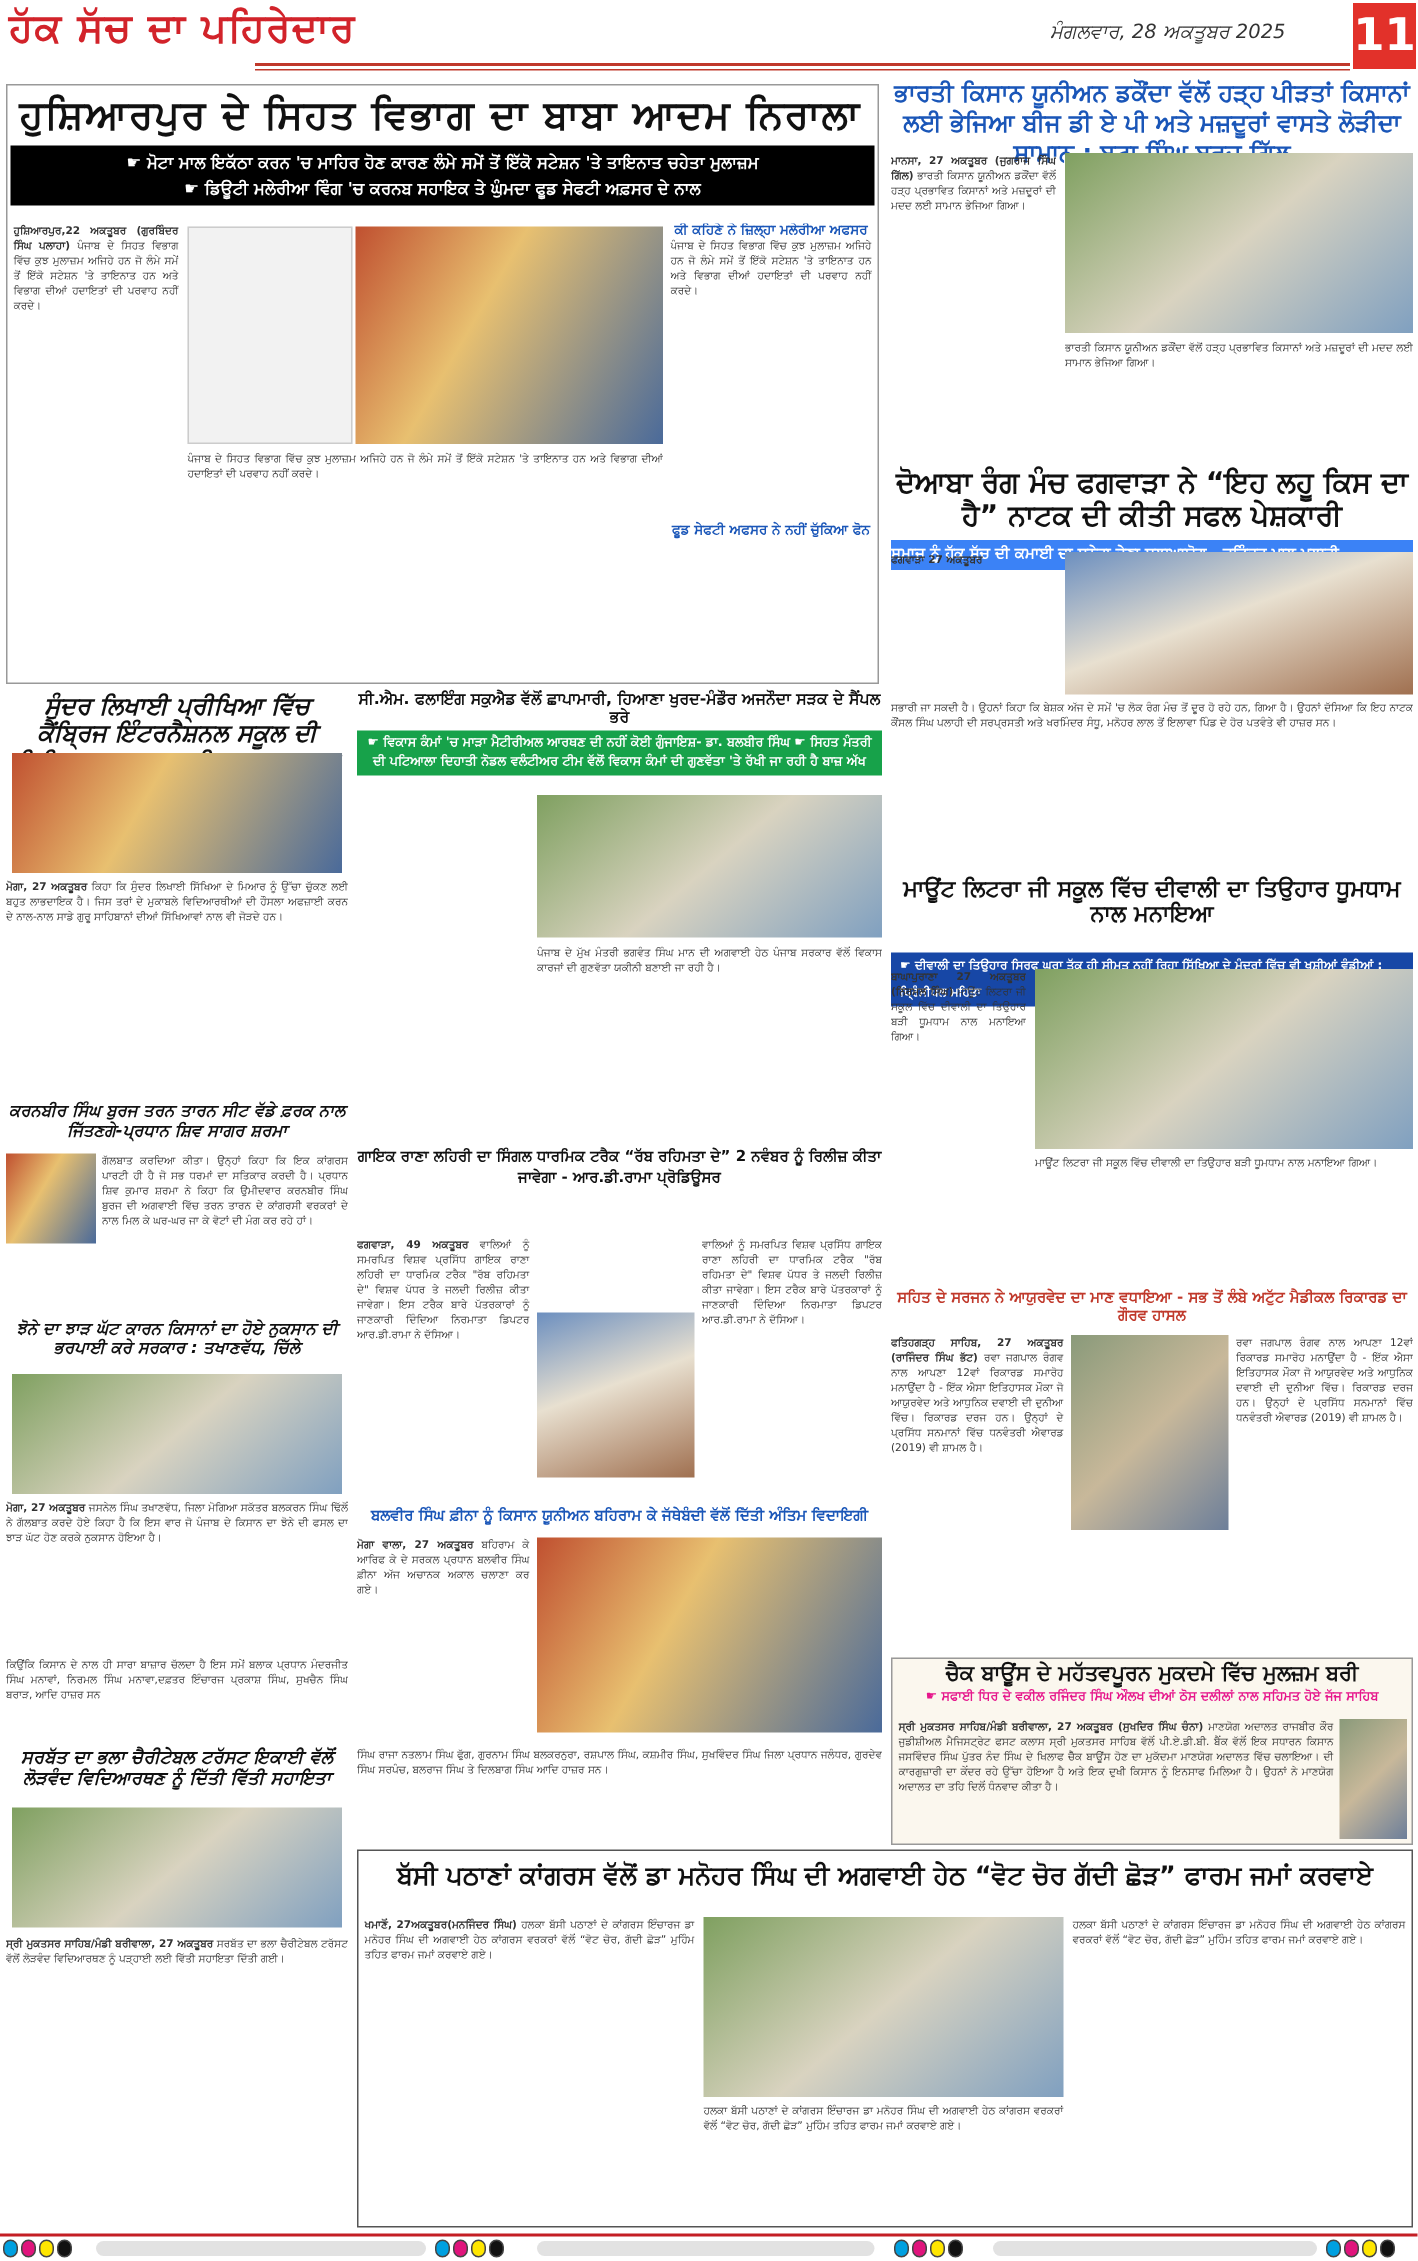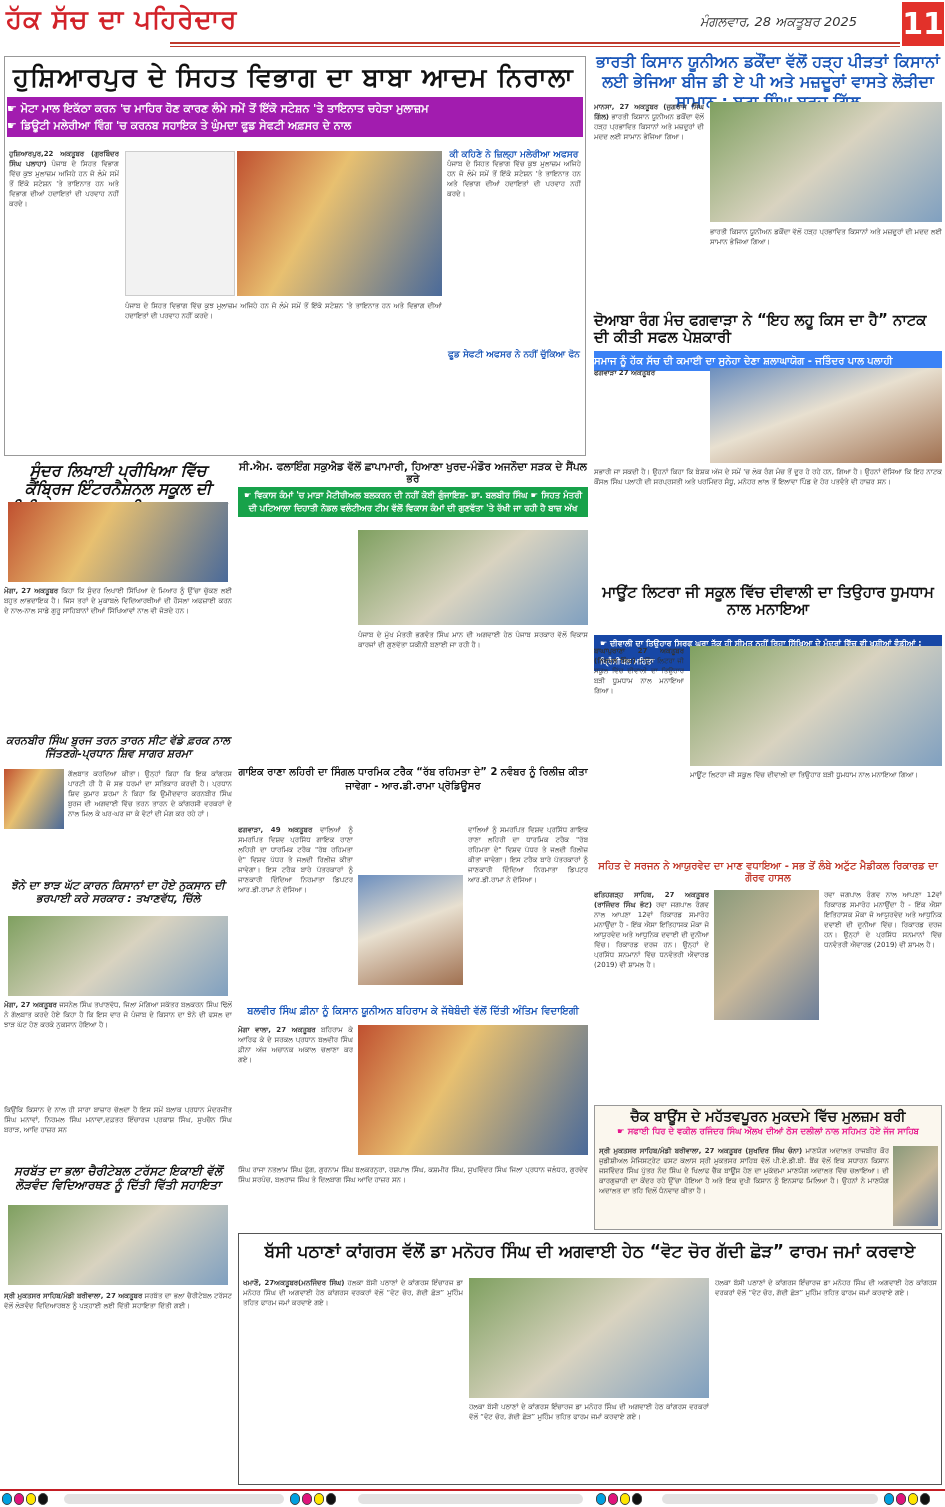--- a/index.html
+++ b/index.html
@@ -7,21 +7,21 @@
   .abs{position:absolute}
   .masthead{left:0;top:0;width:936px;height:50px}
   .logo{left:6px;top:4px;font-size:26px;font-weight:bold;color:#d2232a;letter-spacing:1px}
   .date{left:700px;top:14px;font-size:13px;font-style:italic;color:#333}
   .pageno{left:902px;top:2px;width:42px;height:44px;background:#e2312a;color:#fff;font-size:30px;font-weight:bold;text-align:center;line-height:44px}
   .rule1{left:170px;top:42px;width:730px;height:2px;background:#c0392b}
   .rule2{left:170px;top:46px;width:730px;height:1px;background:#c0392b}
   .box{border:1px solid #999}
   .hl{font-weight:bold;color:#111;line-height:1.15}
   .hl-blue{color:#1a56b8;font-weight:bold;line-height:1.25}
-  .sub-pink{background:#a21caf;color:#fff;font-size:11px;font-weight:bold;line-height:17px}
+  .sub-pink{background:#000000;color:#fff;font-size:11px;text-align:center;font-weight:bold;line-height:17px}
   .sub-green{background:#17a24a;color:#fff;font-size:11px;text-align:center;font-weight:bold;line-height:17px}
   .sub-red{background:#3b82f6;color:#fff;font-size:12px;text-align:left;font-weight:bold;line-height:20px}
   .sub-blue{background:#1747a6;color:#fff;font-size:10px;font-weight:bold;line-height:18px;padding-left:6px}
   .body{font-size:7px;line-height:10px;color:#333;text-align:justify;overflow:hidden}
   .photo{background:linear-gradient(135deg,#8a9a7a,#c8b89a 50%,#6d7f9a)}
   .photo2{background:linear-gradient(160deg,#6c8fbf,#e8e0d0 45%,#a07050)}
   .photo3{background:linear-gradient(120deg,#c05030,#e8c070 40%,#4a6a9a)}
   .photo4{background:linear-gradient(140deg,#7fa060,#d9d3c0 50%,#80a0c0)}
   .byline{font-size:9px;color:#1a56b8;font-weight:bold;text-align:center}
   .footer-bar{left:0;top:1489px;width:945px;height:2px;background:#c41e24}
@@ -60,21 +60,21 @@
 </div>
 
 <div class="abs" style="left:594px;top:52px;width:348px;height:255px">
   <div class="hl-blue" style="font-size:16px;text-align:center">ਭਾਰਤੀ ਕਿਸਾਨ ਯੂਨੀਅਨ ਡਕੌਂਦਾ ਵੱਲੋਂ ਹੜ੍ਹ ਪੀੜਤਾਂ ਕਿਸਾਨਾਂ ਲਈ ਭੇਜਿਆ ਬੀਜ ਡੀ ਏ ਪੀ ਅਤੇ ਮਜ਼ਦੂਰਾਂ ਵਾਸਤੇ ਲੋੜੀਦਾ ਸਾਮਾਨ : ਬੂਟਾ ਸਿੰਘ ਬੁਰਜ ਗਿੱਲ</div>
   <div class="abs body" style="left:0;top:50px;width:110px;height:200px"><b>ਮਾਨਸਾ, 27 ਅਕਤੂਬਰ (ਜੁਗਰਾਜ ਸਿੰਘ ਗਿੱਲ)</b> <span>ਭਾਰਤੀ ਕਿਸਾਨ ਯੂਨੀਅਨ ਡਕੌਂਦਾ ਵੱਲੋਂ ਹੜ੍ਹ ਪ੍ਰਭਾਵਿਤ ਕਿਸਾਨਾਂ ਅਤੇ ਮਜ਼ਦੂਰਾਂ ਦੀ ਮਦਦ ਲਈ ਸਾਮਾਨ ਭੇਜਿਆ ਗਿਆ।</span></div>
   <div class="abs photo4" style="left:116px;top:50px;width:232px;height:120px"></div>
   <div class="abs body" style="left:116px;top:175px;width:232px;height:75px">ਭਾਰਤੀ ਕਿਸਾਨ ਯੂਨੀਅਨ ਡਕੌਂਦਾ ਵੱਲੋਂ ਹੜ੍ਹ ਪ੍ਰਭਾਵਿਤ ਕਿਸਾਨਾਂ ਅਤੇ ਮਜ਼ਦੂਰਾਂ ਦੀ ਮਦਦ ਲਈ ਸਾਮਾਨ ਭੇਜਿਆ ਗਿਆ।</div>
 </div>
 
 <div class="abs" style="left:594px;top:312px;width:348px;height:266px">
-  <div class="hl" style="font-size:15px;">ਦੋਆਬਾ ਰੰਗ ਮੰਚ ਫਗਵਾੜਾ ਨੇ “ਇਹ ਲਹੂ ਕਿਸ ਦਾ ਹੈ” ਨਾਟਕ ਦੀ ਕੀਤੀ ਸਫਲ ਪੇਸ਼ਕਾਰੀ</div>
+  <div class="hl" style="font-size:19px;text-align:center">ਦੋਆਬਾ ਰੰਗ ਮੰਚ ਫਗਵਾੜਾ ਨੇ “ਇਹ ਲਹੂ ਕਿਸ ਦਾ ਹੈ” ਨਾਟਕ ਦੀ ਕੀਤੀ ਸਫਲ ਪੇਸ਼ਕਾਰੀ</div>
   <div class="sub-red" style="margin-top:4px;font-size:10px">ਸਮਾਜ ਨੂੰ ਹੱਕ ਸੱਚ ਦੀ ਕਮਾਈ ਦਾ ਸੁਨੇਹਾ ਦੇਣਾ ਸ਼ਲਾਘਾਯੋਗ - ਜਤਿੰਦਰ ਪਾਲ ਪਲਾਹੀ</div>
   <div class="abs body" style="left:0;top:56px;width:110px;height:150px"><b>ਫਗਵਾੜਾ 27 ਅਕਤੂਬਰ</b></div>
   <div class="abs photo2" style="left:116px;top:56px;width:232px;height:95px"></div>
   <div class="abs body" style="left:0;top:155px;width:348px;height:110px">ਸਭਾਰੀ ਜਾ ਸਕਦੀ ਹੈ। ਉਹਨਾਂ ਕਿਹਾ ਕਿ ਬੇਸ਼ਕ ਅੱਜ ਦੇ ਸਮੇਂ 'ਚ ਲੋਕ ਰੰਗ ਮੰਚ ਤੋਂ ਦੂਰ ਹੋ ਰਹੇ ਹਨ, ਗਿਆ ਹੈ। ਉਹਨਾਂ ਦੱਸਿਆ ਕਿ ਇਹ ਨਾਟਕ ਕੌਂਸਲ ਸਿੰਘ ਪਲਾਹੀ ਦੀ ਸਰਪ੍ਰਸਤੀ ਅਤੇ ਖਰਮਿੰਦਰ ਸੰਧੂ, ਮਨੋਹਰ ਲਾਲ ਤੋਂ ਇਲਾਵਾ ਪਿੰਡ ਦੇ ਹੋਰ ਪਤਵੰਤੇ ਵੀ ਹਾਜ਼ਰ ਸਨ।</div>
 </div>
 
 <div class="abs" style="left:594px;top:580px;width:348px;height:272px">
   <div class="hl" style="font-size:15px;text-align:center;padding:4px 0">ਮਾਊਂਟ ਲਿਟਰਾ ਜੀ ਸਕੂਲ ਵਿੱਚ ਦੀਵਾਲੀ ਦਾ ਤਿਉਹਾਰ ਧੂਮਧਾਮ ਨਾਲ ਮਨਾਇਆ</div>
   <div class="sub-blue" style="margin-top:12px;font-size:8px">☛ ਦੀਵਾਲੀ ਦਾ ਤਿਉਹਾਰ ਸਿਰਫ ਘਰਾ ਤੱਕ ਹੀ ਸੀਮਤ ਨਹੀਂ ਰਿਹਾ ਸਿੱਖਿਆ ਦੇ ਮੰਦਰਾਂ ਵਿੱਚ ਵੀ ਖੁਸ਼ੀਆਂ ਵੰਡੀਆਂ : ਪ੍ਰਿੰਸੀਪਲ ਮਹਿਤਾ</div>
   <div class="abs body" style="left:0;top:66px;width:90px;height:200px"><b>ਬਾਘਾਪੁਰਾਣਾ 27 ਅਕਤੂਬਰ (ਨਿਰਮਲ ਸਿੰਘ)</b> <span>ਮਾਊਂਟ ਲਿਟਰਾ ਜੀ ਸਕੂਲ ਵਿੱਚ ਦੀਵਾਲੀ ਦਾ ਤਿਉਹਾਰ ਬੜੀ ਧੂਮਧਾਮ ਨਾਲ ਮਨਾਇਆ ਗਿਆ।</span></div>
@@ -116,21 +116,21 @@
 </div>
 
 <div class="abs" style="left:4px;top:1165px;width:228px;height:320px">
   <div class="hl" style="font-size:12px;font-style:italic;text-align:center">ਸਰਬੱਤ ਦਾ ਭਲਾ ਚੈਰੀਟੇਬਲ ਟਰੱਸਟ ਇਕਾਈ ਵੱਲੋਂ ਲੋੜਵੰਦ ਵਿਦਿਆਰਥਣ ਨੂੰ ਦਿੱਤੀ ਵਿੱਤੀ ਸਹਾਇਤਾ</div>
   <div class="abs photo4" style="left:4px;top:40px;width:220px;height:80px"></div>
   <div class="abs body" style="left:0;top:126px;width:228px;height:190px"><b>ਸ੍ਰੀ ਮੁਕਤਸਰ ਸਾਹਿਬ/ਮੰਡੀ ਬਰੀਵਾਲਾ, 27 ਅਕਤੂਬਰ</b> <span>ਸਰਬੱਤ ਦਾ ਭਲਾ ਚੈਰੀਟੇਬਲ ਟਰੱਸਟ ਵੱਲੋਂ ਲੋੜਵੰਦ ਵਿਦਿਆਰਥਣ ਨੂੰ ਪੜ੍ਹਾਈ ਲਈ ਵਿੱਤੀ ਸਹਾਇਤਾ ਦਿੱਤੀ ਗਈ।</span></div>
 </div>
 
 <div class="abs" style="left:238px;top:460px;width:350px;height:300px">
   <div class="hl" style="font-size:10.5px;text-align:center">ਸੀ.ਐਮ. ਫਲਾਇੰਗ ਸਕੁਐਡ ਵੱਲੋਂ ਛਾਪਾਮਾਰੀ, ਹਿਆਣਾ ਖੁਰਦ-ਮੰਡੌਰ ਅਜਨੌਦਾ ਸੜਕ ਦੇ ਸੈਂਪਲ ਭਰੇ</div>
-  <div class="sub-green" style="margin-top:3px;font-size:8.5px;line-height:13px;padding:2px">☛ ਵਿਕਾਸ ਕੰਮਾਂ 'ਚ ਮਾੜਾ ਮੈਟੀਰੀਅਲ ਬਲਕਰਨ ਦੀ ਨਹੀਂ ਕੋਈ ਗੁੰਜਾਇਸ਼- ਡਾ. ਬਲਬੀਰ ਸਿੰਘ ☛ ਸਿਹਤ ਮੰਤਰੀ ਦੀ ਪਟਿਆਲਾ ਦਿਹਾਤੀ ਨੋਡਲ ਵਲੰਟੀਅਰ ਟੀਮ ਵੱਲੋਂ ਵਿਕਾਸ ਕੰਮਾਂ ਦੀ ਗੁਣਵੱਤਾ 'ਤੇ ਰੱਖੀ ਜਾ ਰਹੀ ਹੈ ਬਾਜ਼ ਅੱਖ</div>
+  <div class="sub-green" style="margin-top:3px;font-size:8.5px;line-height:13px;padding:2px">☛ ਵਿਕਾਸ ਕੰਮਾਂ 'ਚ ਮਾੜਾ ਮੈਟੀਰੀਅਲ ਆਰਥਣ ਦੀ ਨਹੀਂ ਕੋਈ ਗੁੰਜਾਇਸ਼- ਡਾ. ਬਲਬੀਰ ਸਿੰਘ ☛ ਸਿਹਤ ਮੰਤਰੀ ਦੀ ਪਟਿਆਲਾ ਦਿਹਾਤੀ ਨੋਡਲ ਵਲੰਟੀਅਰ ਟੀਮ ਵੱਲੋਂ ਵਿਕਾਸ ਕੰਮਾਂ ਦੀ ਗੁਣਵੱਤਾ 'ਤੇ ਰੱਖੀ ਜਾ ਰਹੀ ਹੈ ਬਾਜ਼ ਅੱਖ</div>
   <div class="abs photo4" style="left:120px;top:70px;width:230px;height:95px"></div>
   <div class="abs body" style="left:120px;top:170px;width:230px;height:125px">ਪੰਜਾਬ ਦੇ ਮੁੱਖ ਮੰਤਰੀ ਭਗਵੰਤ ਸਿੰਘ ਮਾਨ ਦੀ ਅਗਵਾਈ ਹੇਠ ਪੰਜਾਬ ਸਰਕਾਰ ਵੱਲੋਂ ਵਿਕਾਸ ਕਾਰਜਾਂ ਦੀ ਗੁਣਵੱਤਾ ਯਕੀਨੀ ਬਣਾਈ ਜਾ ਰਹੀ ਹੈ।</div>
 </div>
 
 <div class="abs" style="left:238px;top:765px;width:350px;height:240px">
   <div class="hl" style="font-size:10px;text-align:center;line-height:1.4">ਗਾਇਕ ਰਾਣਾ ਲਹਿਰੀ ਦਾ ਸਿੰਗਲ ਧਾਰਮਿਕ ਟਰੈਕ “ਰੱਬ ਰਹਿਮਤਾ ਦੇ” 2 ਨਵੰਬਰ ਨੂੰ ਰਿਲੀਜ਼ ਕੀਤਾ ਜਾਵੇਗਾ - ਆਰ.ਡੀ.ਰਾਮਾ ਪ੍ਰੋਡਿਊਸਰ</div>
   <div class="abs body" style="left:0;top:60px;width:115px;height:175px"><b>ਫਗਵਾੜਾ, 49 ਅਕਤੂਬਰ</b> <span>ਵਾਲਿਆਂ ਨੂੰ ਸਮਰਪਿਤ ਵਿਸ਼ਵ ਪ੍ਰਸਿੱਧ ਗਾਇਕ ਰਾਣਾ ਲਹਿਰੀ ਦਾ ਧਾਰਮਿਕ ਟਰੈਕ "ਰੱਬ ਰਹਿਮਤਾ ਦੇ" ਵਿਸ਼ਵ ਪੱਧਰ ਤੇ ਜਲਦੀ ਰਿਲੀਜ਼ ਕੀਤਾ ਜਾਵੇਗਾ। ਇਸ ਟਰੈਕ ਬਾਰੇ ਪੱਤਰਕਾਰਾਂ ਨੂੰ ਜਾਣਕਾਰੀ ਦਿੰਦਿਆ ਨਿਰਮਾਤਾ ਡਿਪਟਰ ਆਰ.ਡੀ.ਰਾਮਾ ਨੇ ਦੱਸਿਆ।</span></div>
   <div class="abs photo2" style="left:120px;top:110px;width:105px;height:110px"></div>
   <div class="abs body" style="left:230px;top:60px;width:120px;height:175px">ਵਾਲਿਆਂ ਨੂੰ ਸਮਰਪਿਤ ਵਿਸ਼ਵ ਪ੍ਰਸਿੱਧ ਗਾਇਕ ਰਾਣਾ ਲਹਿਰੀ ਦਾ ਧਾਰਮਿਕ ਟਰੈਕ "ਰੱਬ ਰਹਿਮਤਾ ਦੇ" ਵਿਸ਼ਵ ਪੱਧਰ ਤੇ ਜਲਦੀ ਰਿਲੀਜ਼ ਕੀਤਾ ਜਾਵੇਗਾ। ਇਸ ਟਰੈਕ ਬਾਰੇ ਪੱਤਰਕਾਰਾਂ ਨੂੰ ਜਾਣਕਾਰੀ ਦਿੰਦਿਆ ਨਿਰਮਾਤਾ ਡਿਪਟਰ ਆਰ.ਡੀ.ਰਾਮਾ ਨੇ ਦੱਸਿਆ।</div>
 </div>

